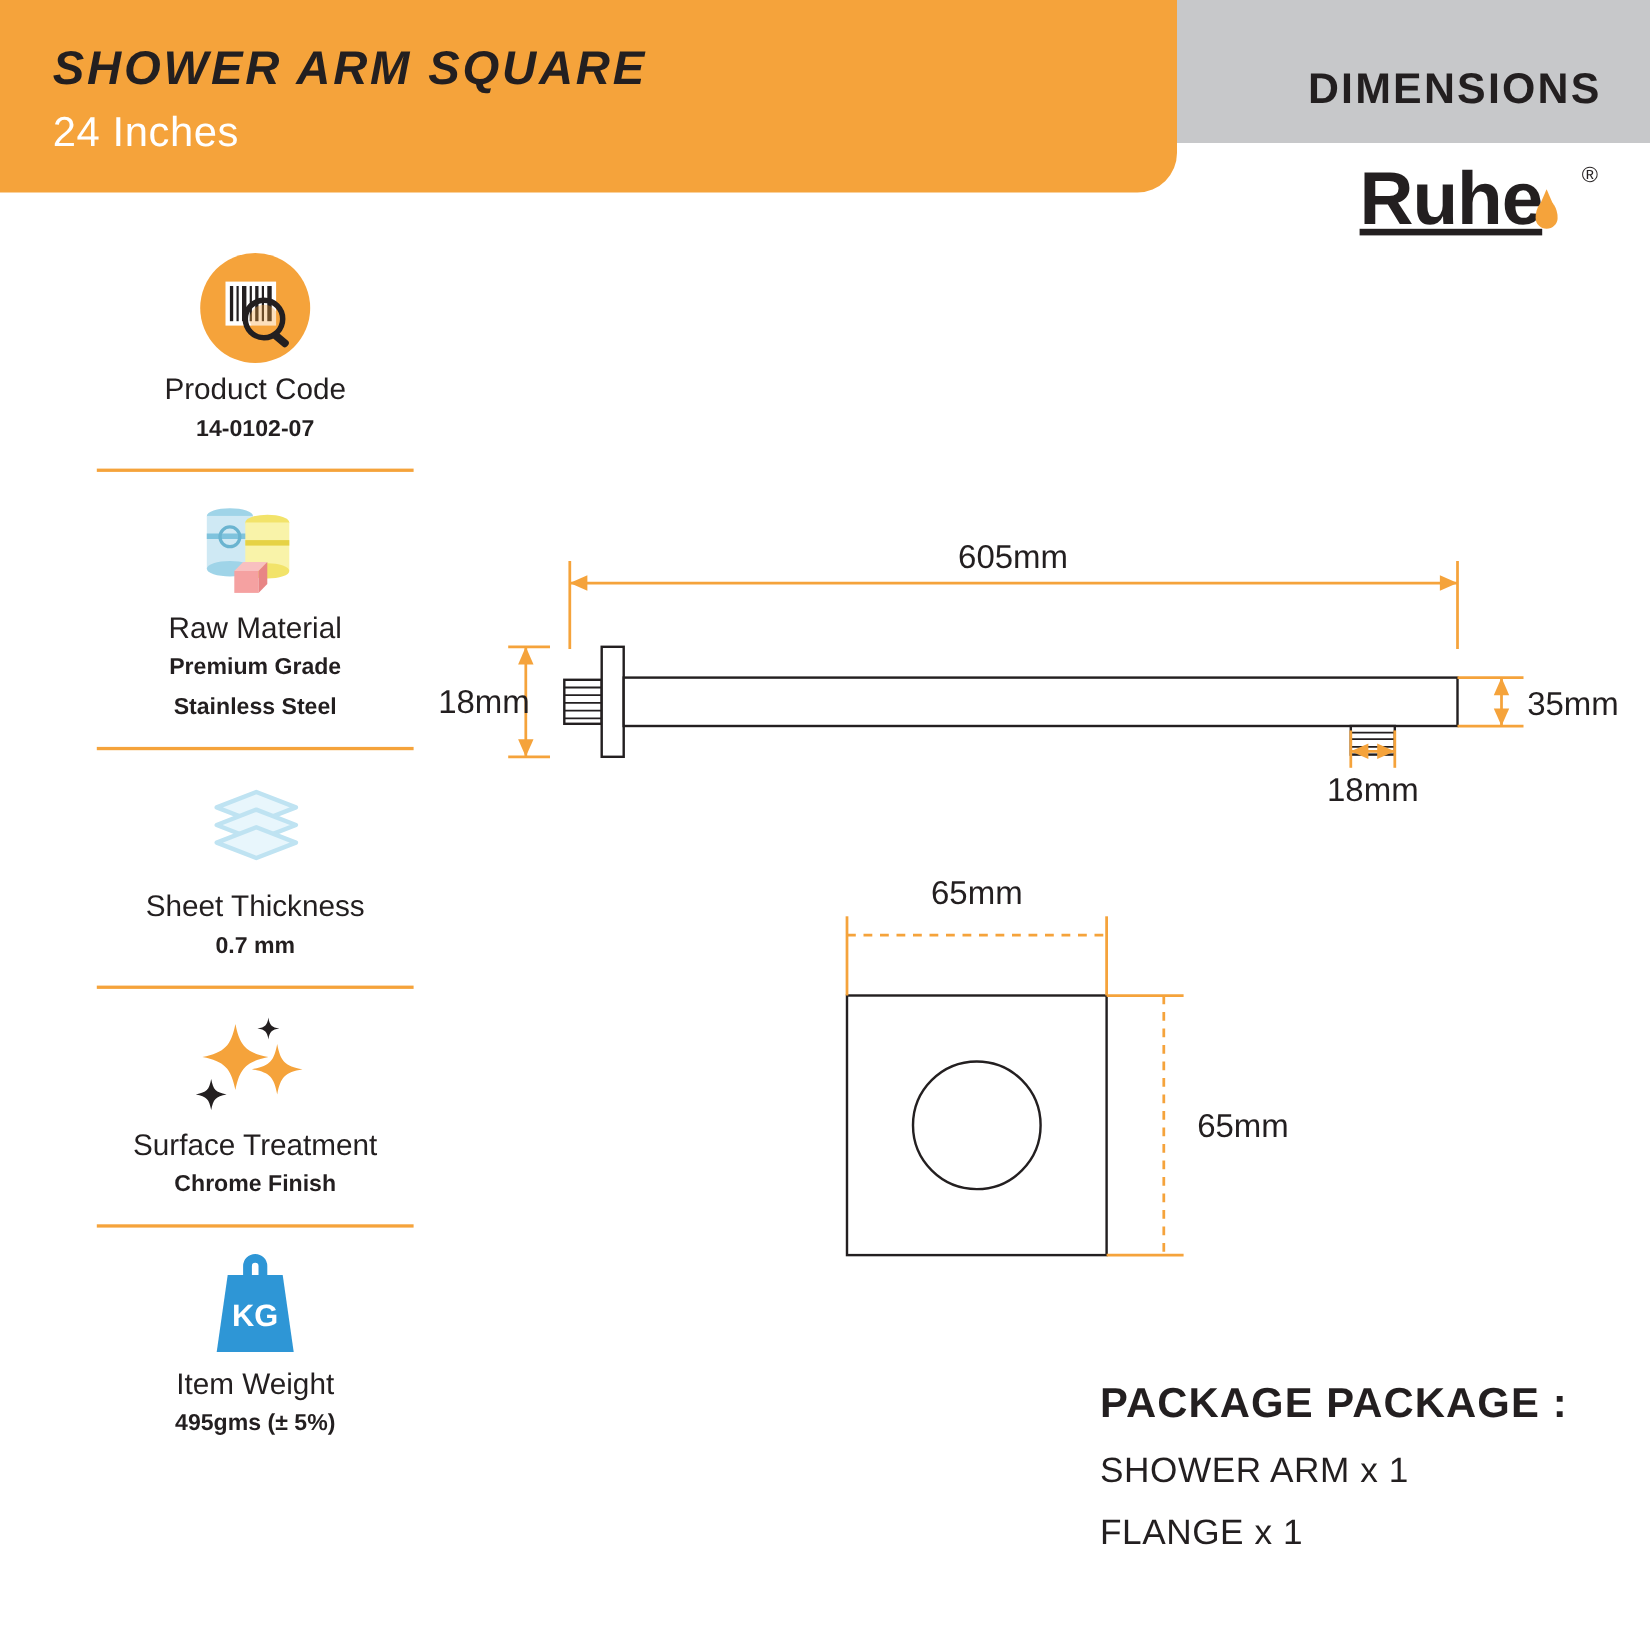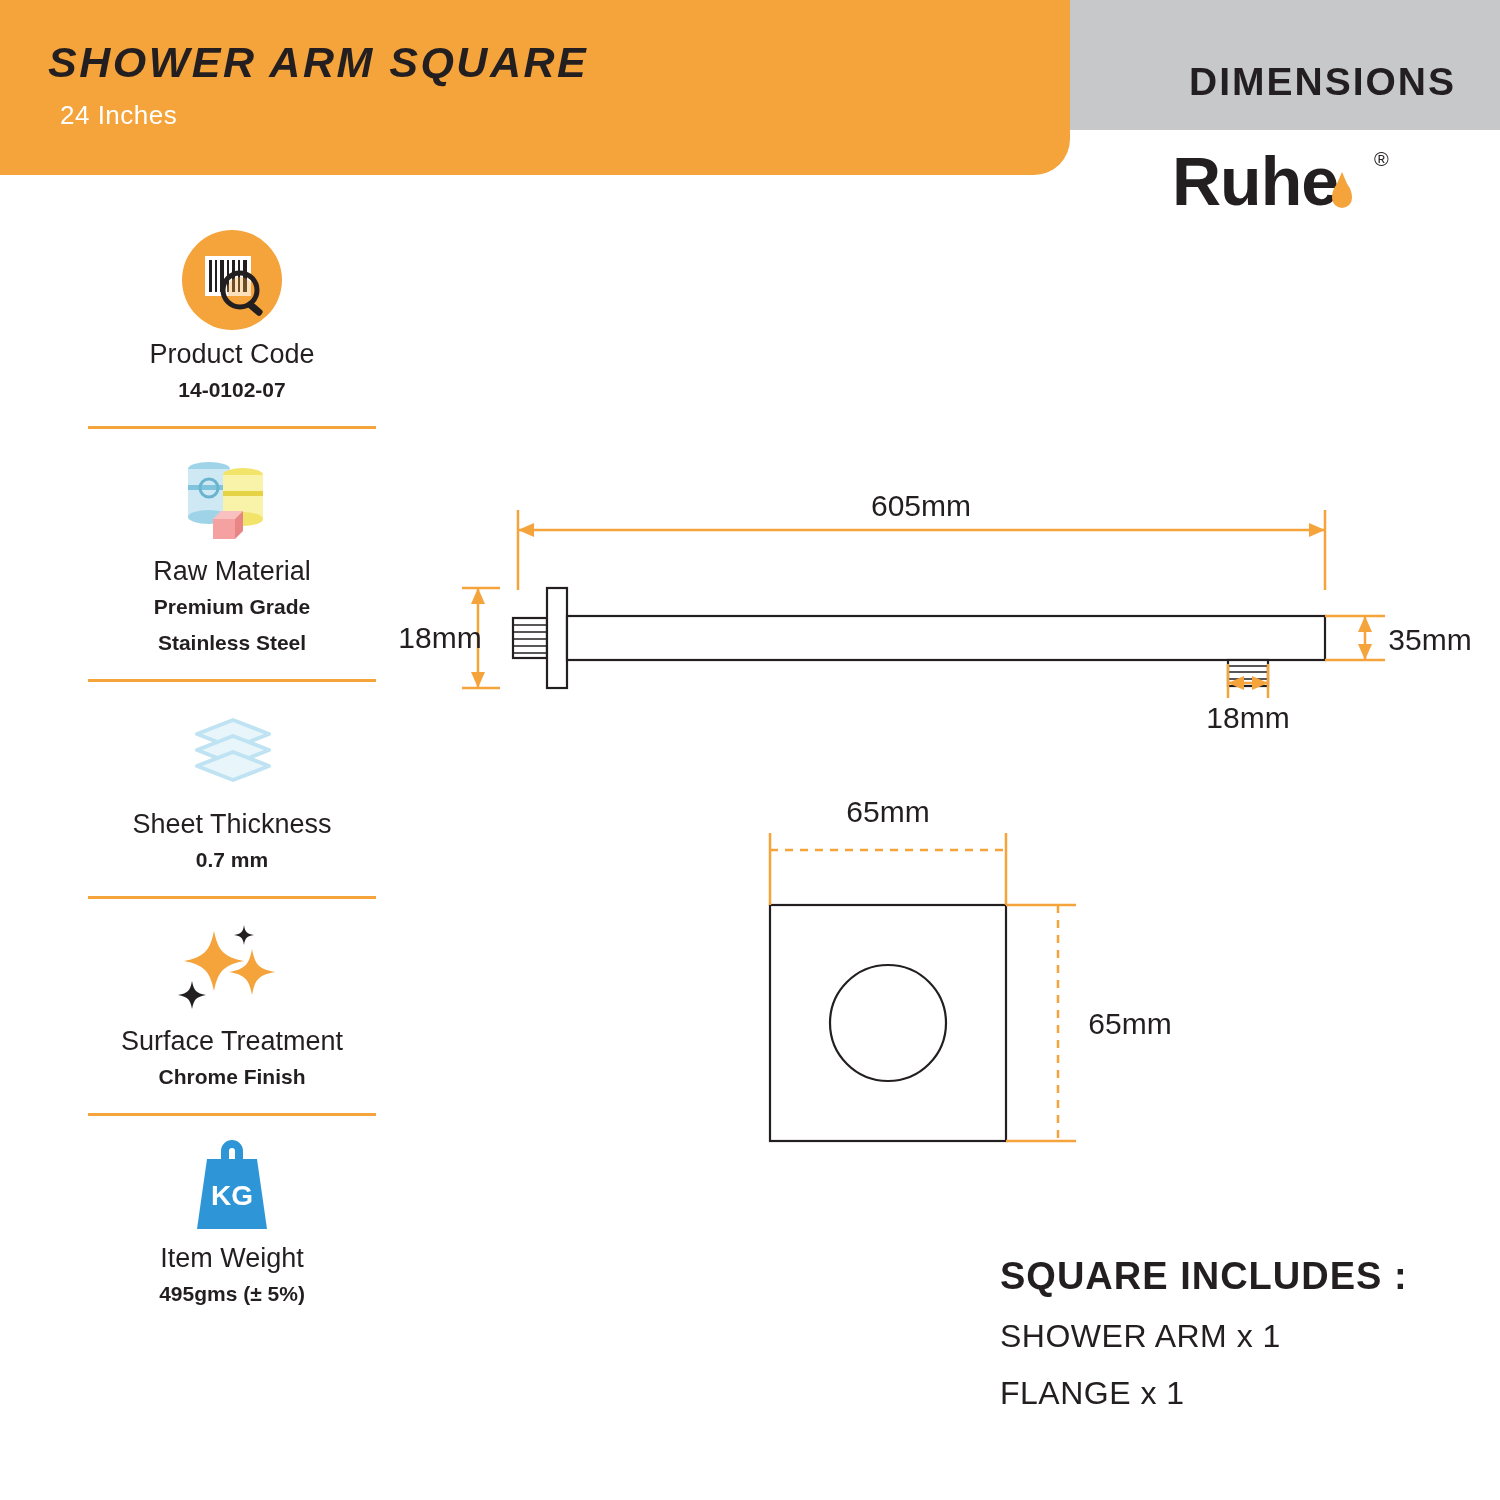--- a/index.html
+++ b/index.html
@@ -28,22 +28,22 @@
     position: absolute;
     left: 48px; top: 38px;
     font-size: 43px;
     font-weight: bold;
     letter-spacing: 2.5px;
     color: #231f20;
     font-style: italic;
   }
   .header-sub {
     position: absolute;
-    left: 60px; top: 100px;
-    font-size: 26px;
+    left: 48px; top: 100px;
+    font-size: 38px;
     color: #ffffff;
     letter-spacing: 0.5px;
   }
   .header-grey {
     position: absolute;
     left: 1070px; top: 0;
     width: 430px; height: 130px;
     background: #c7c8ca;
   }
   .header-dim-text {
@@ -53,22 +53,22 @@
     text-align: center;
     font-size: 39px;
     font-weight: bold;
     letter-spacing: 2px;
     color: #231f20;
   }
 
   
   .logo-wrap {
     position: absolute;
-    left: 1172px; top: 146px;
-    width: 240px; height: 72px;
+    left: 1236px; top: 146px;
+    width: 240px; height: 72px; text-decoration: underline;
   }
   .logo-text {
     font-size: 68px;
     font-weight: bold;
     letter-spacing: -1px;
     color: #231f20;
     line-height: 70px;
   }
   .logo-reg {
     position: absolute;
@@ -345,16 +345,16 @@
     <g stroke="#f5a33b" stroke-width="2.5" fill="none">
       <line x1="658" y1="465" x2="658" y2="701" stroke-dasharray="8 7"></line>
       <line x1="606" y1="465" x2="676" y2="465"></line>
       <line x1="606" y1="701" x2="676" y2="701"></line>
     </g>
     <text x="730" y="594" text-anchor="middle" font-family="Liberation Sans, sans-serif" font-size="30" fill="#231f20">65mm</text>
   </svg>
 </div>
 
 <div class="pkg">
-  <div class="pkg-title">SQUARE INCLUDES :</div>
+  <div class="pkg-title">PACKAGE PACKAGE :</div>
   <div class="pkg-line">SHOWER ARM x 1</div>
   <div class="pkg-line">FLANGE x 1</div>
 </div>
 
 </body></html>

